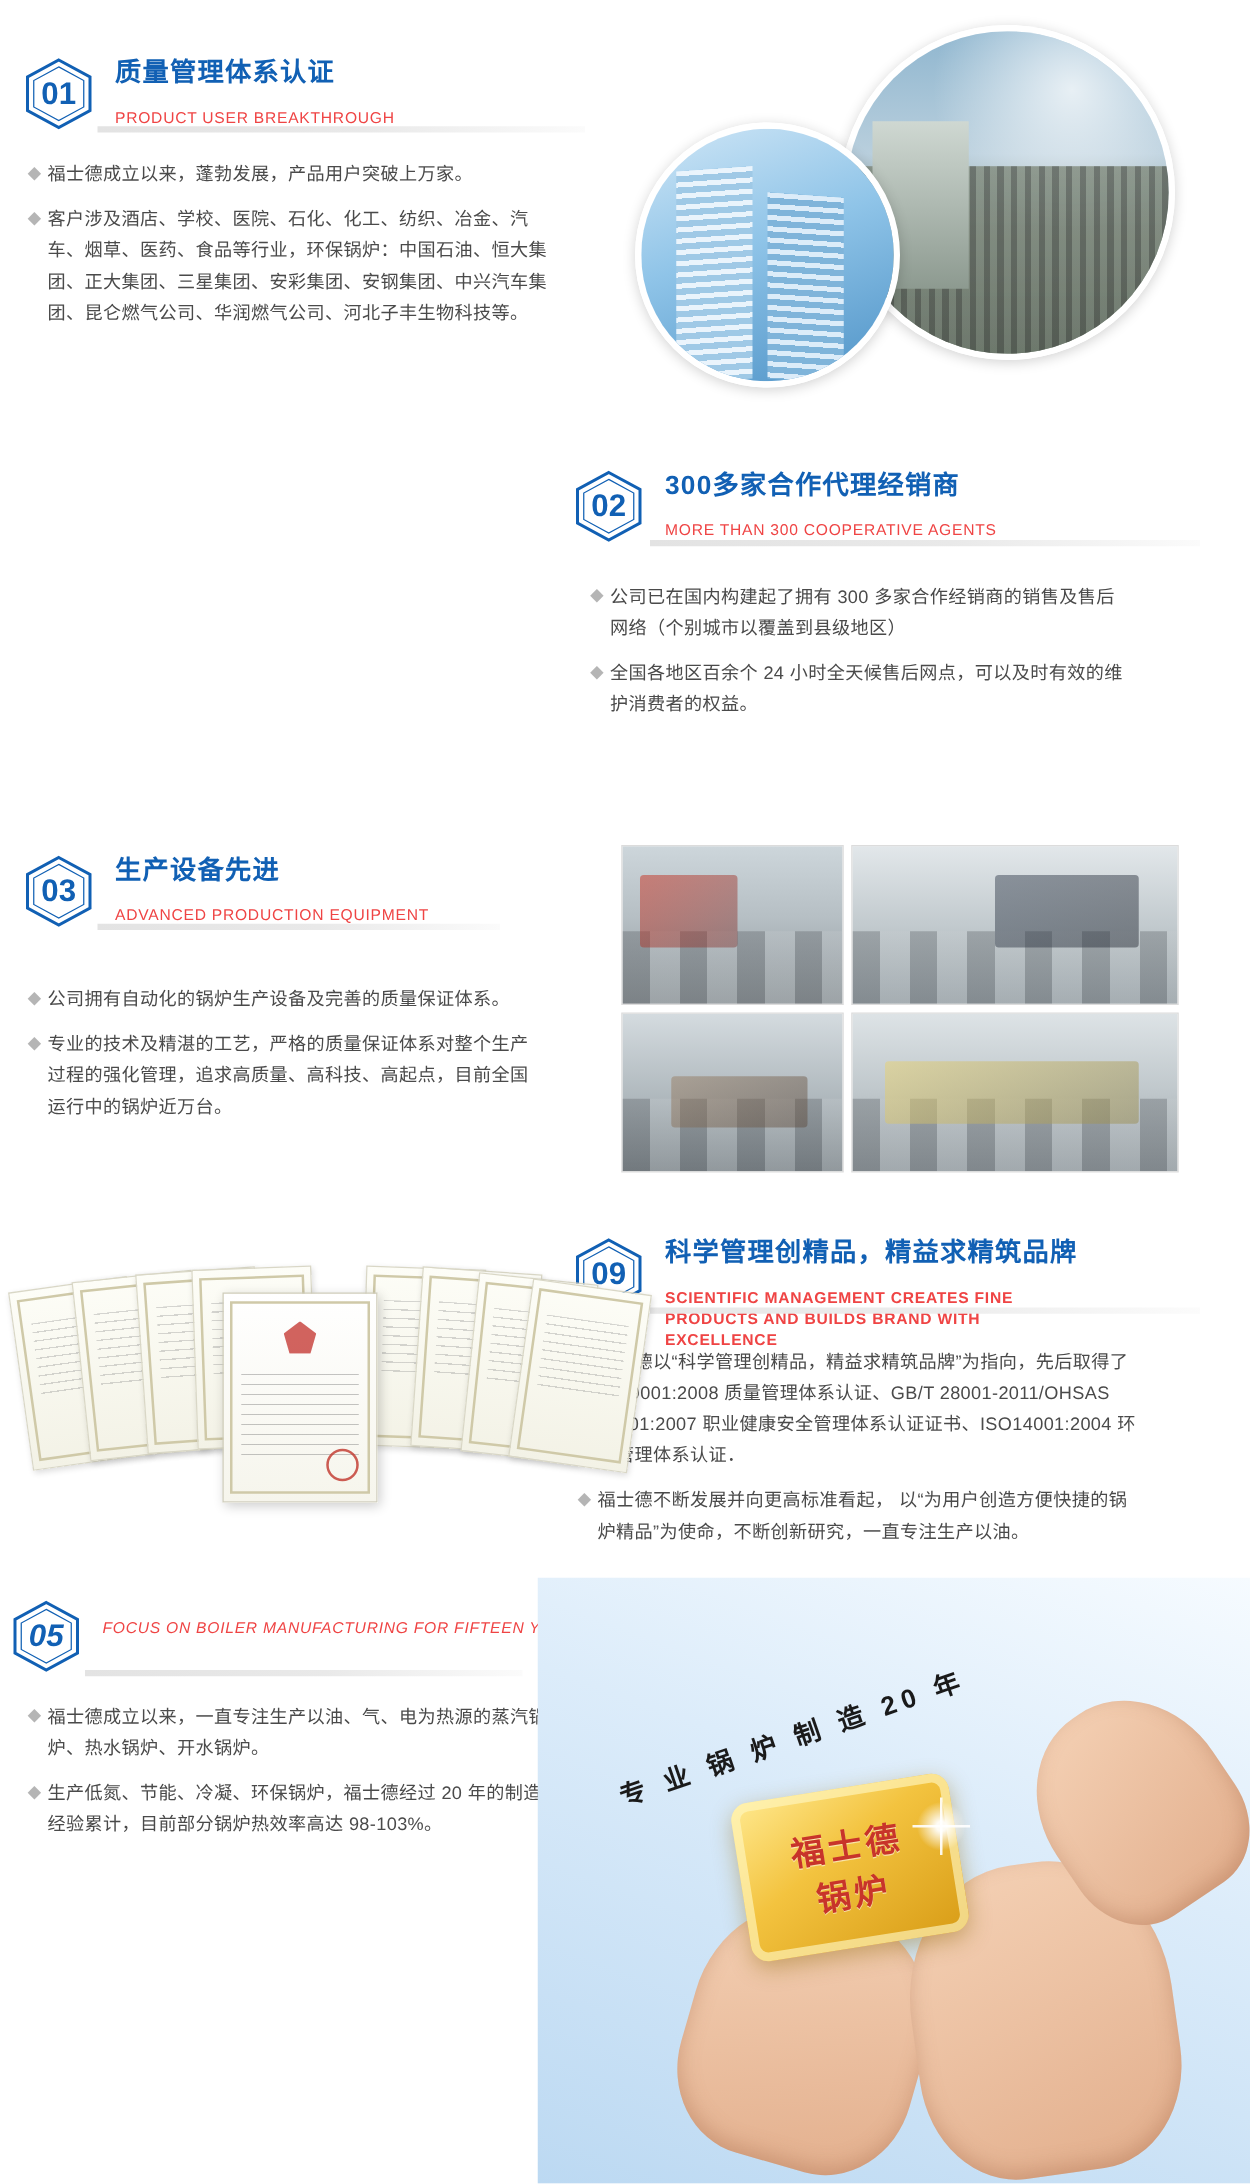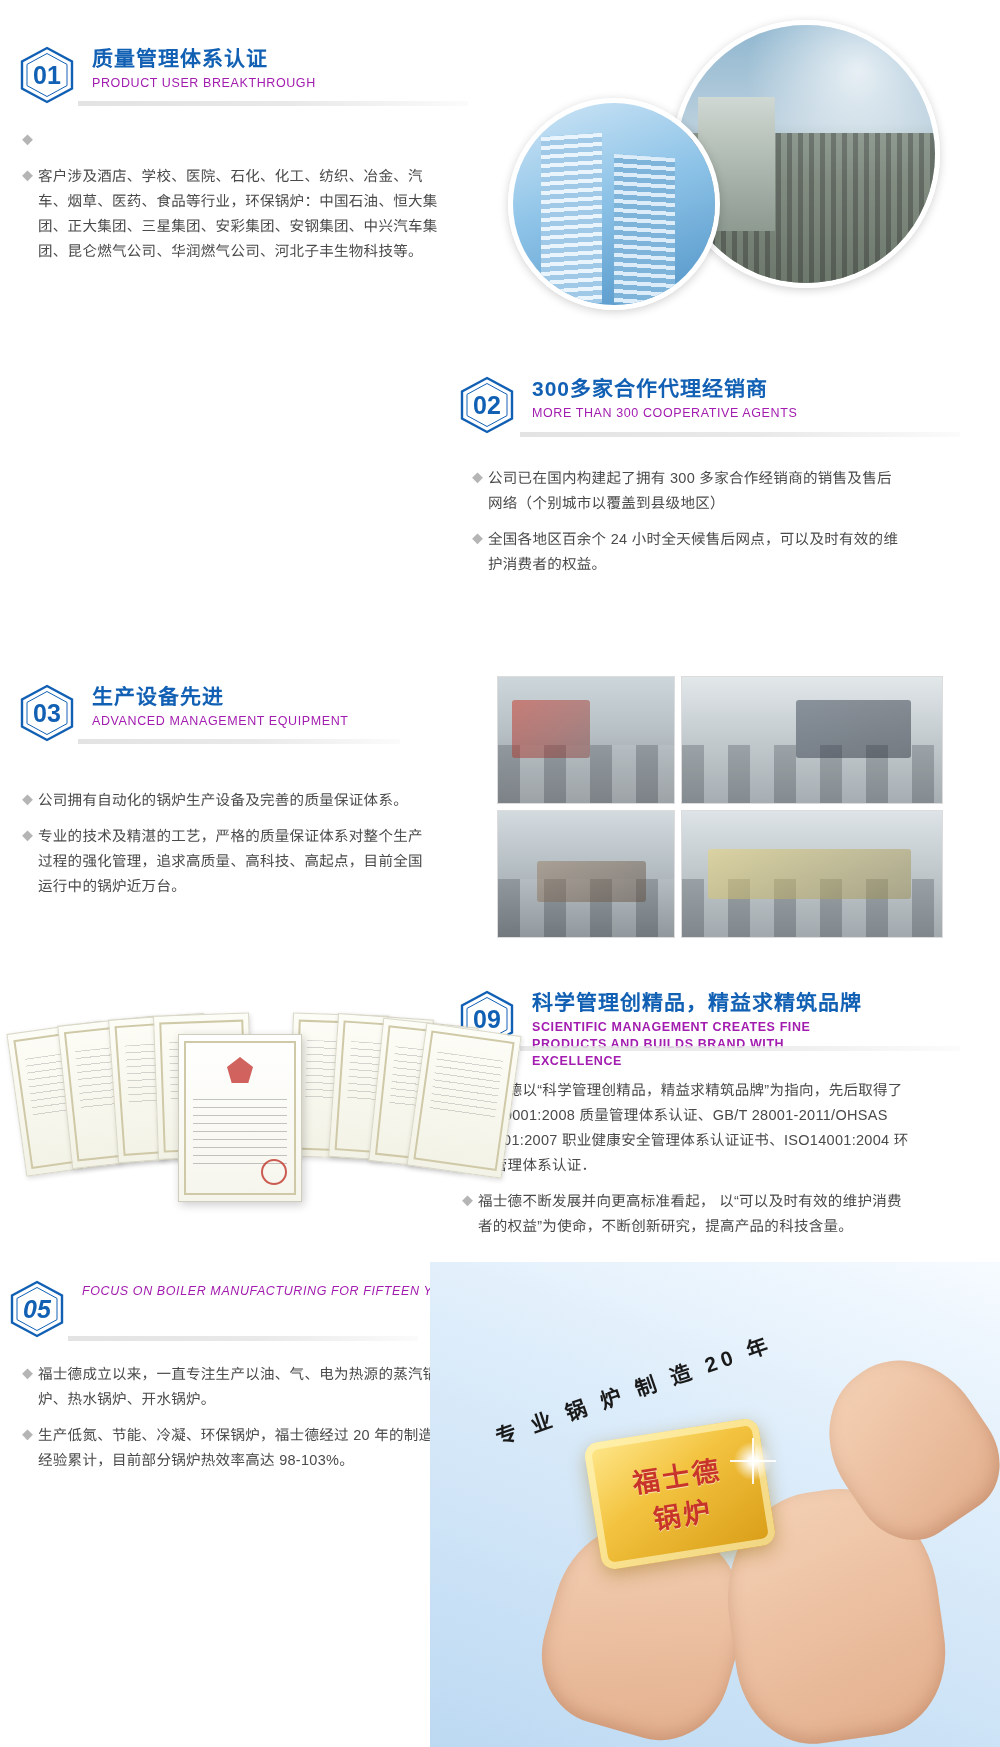--- a/index.html
+++ b/index.html
@@ -49,24 +49,24 @@
   .t-cn {
     font-size: 21px;
     font-weight: bold;
     color: #1160b4;
     letter-spacing: 1px;
     line-height: 26px;
     white-space: nowrap;
   }
   .t-en {
     font-size: 12.5px;
-    color: #a21caf;
+    color: #ef4444;
     letter-spacing: 0.6px;
     line-height: 17px;
-    margin-top: 3px;
+    margin-top: 14px;
     white-space: nowrap;
   }
   .t-en.two { white-space: normal; width: 330px; font-weight: bold; }
   .rule {
     position: absolute;
     height: 5px;
     background: linear-gradient(to right, #e3e3e3 0%, #e9e9e9 55%, #fbfbfb 100%);
   }
 
   
@@ -298,20 +298,21 @@
     <div class="titles">
       <div class="t-cn">质量管理体系认证</div>
       <div class="t-en">PRODUCT USER BREAKTHROUGH</div>
     </div>
   </div>
   <div class="rule" style="left:78px; top:101px; width:390px;"></div>
 
   <div class="bullets" style="left:22px; top:128px; width:430px;">
     <div class="bullet">
       <span class="dia">◆</span>
+      <span class="txt">福士德成立以来，蓬勃发展，产品用户突破上万家。</span>
     </div>
     <div class="bullet">
       <span class="dia">◆</span>
       <span class="txt">客户涉及酒店、学校、医院、石化、化工、纺织、冶金、汽车、烟草、医药、食品等行业，环保锅炉：中国石油、恒大集团、正大集团、三星集团、安彩集团、安钢集团、中兴汽车集团、昆仑燃气公司、华润燃气公司、河北子丰生物科技等。</span>
     </div>
   </div>
 
   <div class="circ-big" style="left:672px; top:20px; width:268px; height:268px;">
     <div class="city-sky"></div>
   </div>
@@ -348,21 +349,21 @@
   <div class="sec-head" style="left:18px; top:682px;">
     <div class="badge">
       <svg width="58" height="58" viewBox="0 0 58 58" aria-hidden="true">
         <polygon points="29,2 54,15.5 54,42.5 29,56 4,42.5 4,15.5" fill="none" stroke="#1160b4" stroke-width="2.4"></polygon>
         <polygon points="29,7.5 49,18.4 49,39.6 29,50.5 9,39.6 9,18.4" fill="none" stroke="#1160b4" stroke-width="1"></polygon>
       </svg>
       <div class="num">03</div>
     </div>
     <div class="titles">
       <div class="t-cn">生产设备先进</div>
-      <div class="t-en">ADVANCED MANAGEMENT EQUIPMENT</div>
+      <div class="t-en">ADVANCED PRODUCTION EQUIPMENT</div>
     </div>
   </div>
   <div class="rule" style="left:78px; top:739px; width:322px;"></div>
 
   <div class="bullets" style="left:22px; top:788px; width:410px;">
     <div class="bullet">
       <span class="dia">◆</span>
       <span class="txt">公司拥有自动化的锅炉生产设备及完善的质量保证体系。</span>
     </div>
     <div class="bullet">
@@ -399,21 +400,21 @@
   </div>
   <div class="rule" style="left:520px; top:1046px; width:440px; opacity:.85;"></div>
 
   <div class="bullets" style="left:462px; top:1078px; width:448px;">
     <div class="bullet">
       <span class="dia">◆</span>
       <span class="txt">福士德以“科学管理创精品，精益求精筑品牌”为指向，先后取得了 ISO9001:2008 质量管理体系认证、GB/T 28001-2011/OHSAS 18001:2007 职业健康安全管理体系认证证书、ISO14001:2004 环境管理体系认证．</span>
     </div>
     <div class="bullet">
       <span class="dia">◆</span>
-      <span class="txt">福士德不断发展并向更高标准看起， 以“可以及时有效的维护消费者的权益”为使命，不断创新研究，提高产品的科技含量。</span>
+      <span class="txt">福士德不断发展并向更高标准看起， 以“为用户创造方便快捷的锅炉精品”为使命，不断创新研究，一直专注生产以油。</span>
     </div>
   </div>
 
   <div class="certs" style="left:20px; top:1000px; width:420px; height:220px;">
     <div class="cert side" style="left:6px;  top:26px;  transform: rotate(-8deg);"></div>
     <div class="cert side" style="left:52px; top:20px;  transform: rotate(-6deg);"></div>
     <div class="cert side" style="left:98px; top:16px;  transform: rotate(-4deg);"></div>
     <div class="cert side" style="left:138px;top:14px;  transform: rotate(-2deg);"></div>
     <div class="cert main" style="left:158px;top:34px;">
       <div class="crest"></div>

